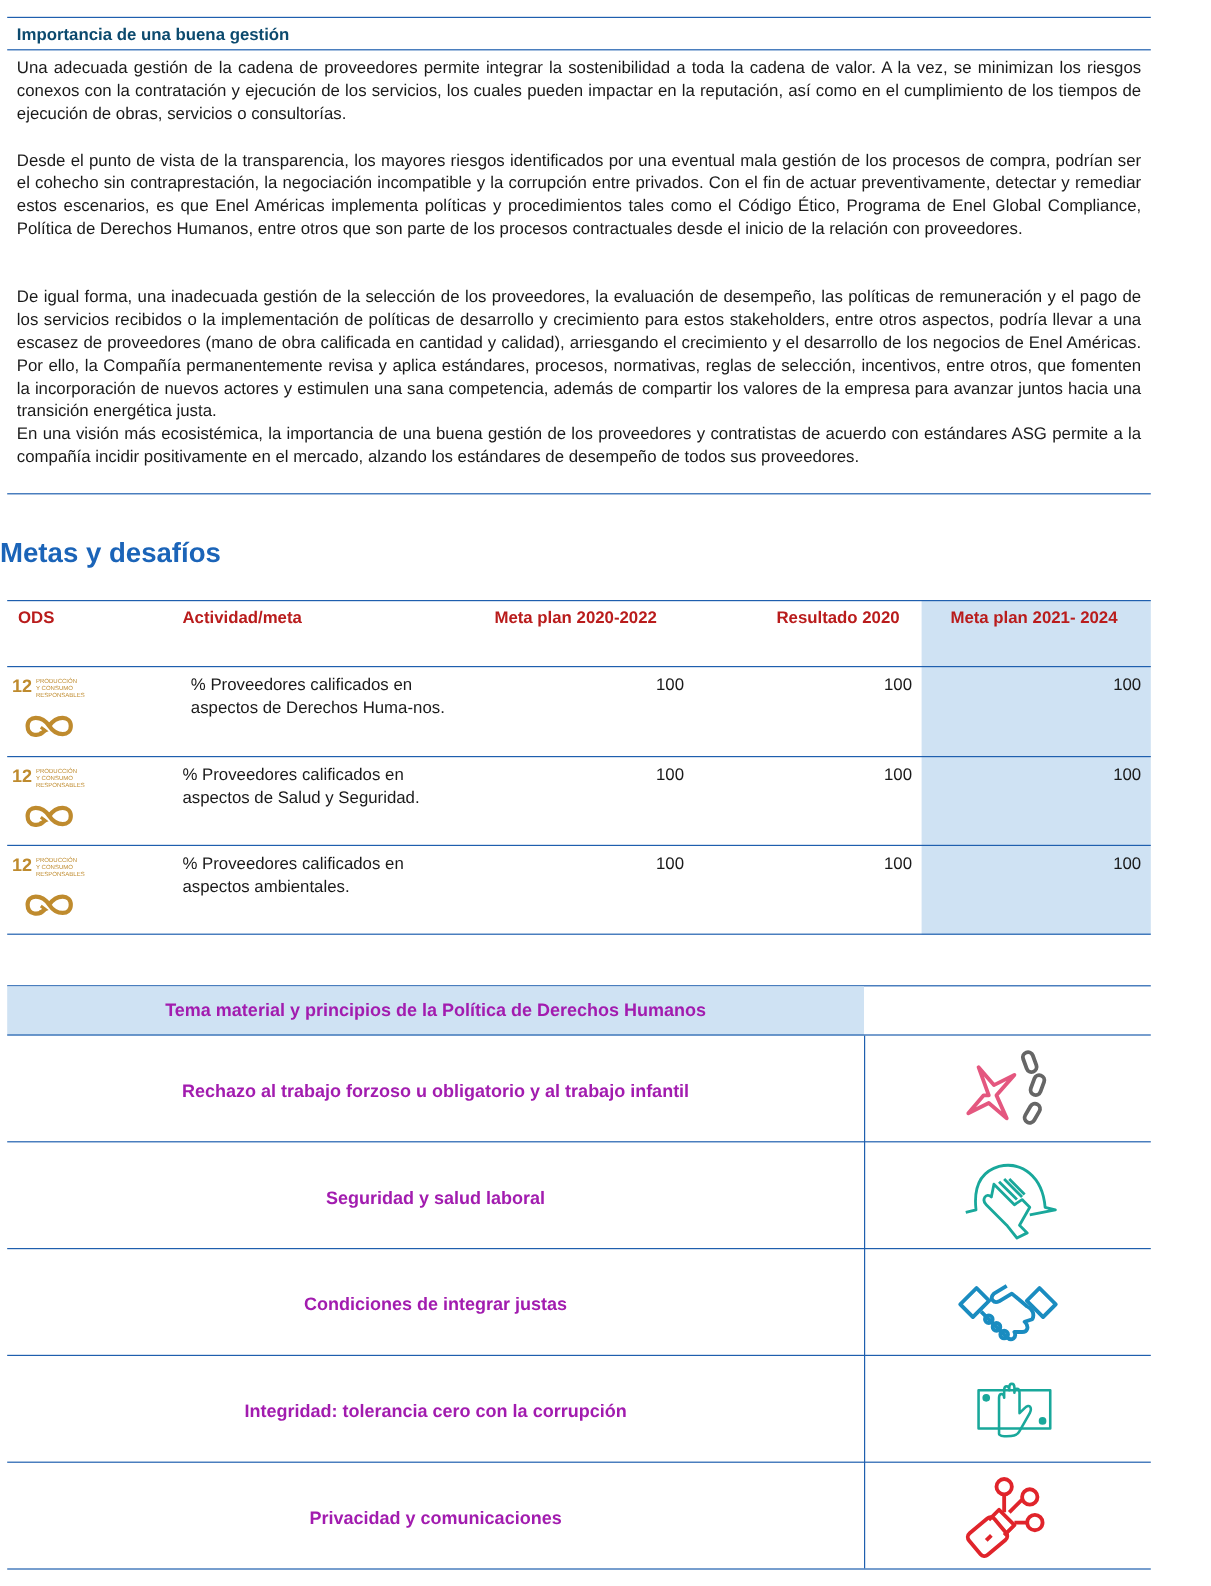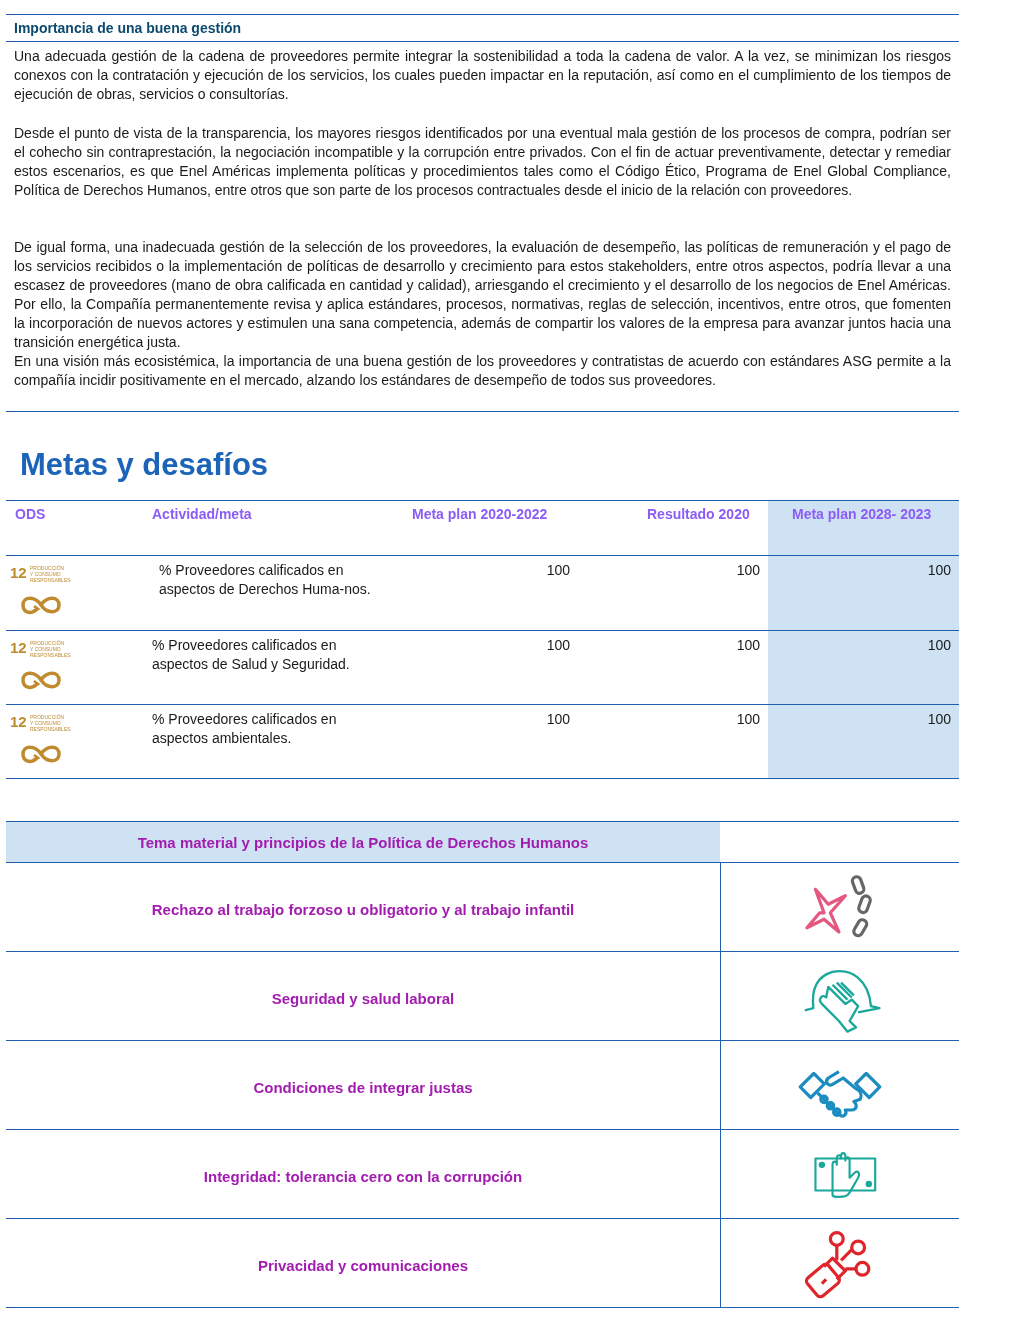--- a/index.html
+++ b/index.html
@@ -1,22 +1,22 @@
 <!DOCTYPE html>
 <html><head>
 <meta charset="utf-8">
 <style>
   html,body{margin:0;padding:0;background:#fff;}
   body{width:1009px;height:1322px;position:relative;font-family:"Liberation Sans",sans-serif;color:#1a1a1a;overflow:hidden;}
   .rule{position:absolute;left:6px;width:953px;height:0;border-top:1.5px solid #1f5fae;}
   .sec-title{position:absolute;left:14px;top:20px;font-size:14px;font-weight:bold;color:#0c4a6e;}
   .para{position:absolute;left:14px;width:937px;font-size:14px;line-height:19px;text-align:justify;color:#1a1a1a;}
-  .h2{position:absolute;left:20px;top:447px;font-size:31px;font-weight:bold;color:#1b64b8;}
+  .h2{position:absolute;left:0;top:447px;font-size:23px;font-weight:bold;color:#1b64b8;}
   
-  .gcol{position:absolute;font-size:14px;font-weight:bold;color:#8b5cf6;top:506px;}
+  .gcol{position:absolute;font-size:14px;font-weight:bold;color:#b91c1c;top:506px;}
   .highlight{position:absolute;left:768px;top:500px;width:191px;height:279px;background:#cfe2f3;}
   .gcell{position:absolute;font-size:14px;line-height:19px;color:#1a1a1a;}
   .num{text-align:right;width:60px;}
   .sdg{position:absolute;left:10px;width:60px;height:60px;}
   
   .hrhead{position:absolute;left:6px;top:822px;width:714px;height:41px;background:#cfe2f3;}
   .vline{position:absolute;left:720px;width:0;border-left:1.2px solid #1f5fae;}
   .hrtitle{position:absolute;left:6px;width:714px;text-align:center;font-size:15px;font-weight:bold;color:#a21caf;}
   .hricon{position:absolute;left:790px;width:100px;height:80px;}
 </style>
@@ -32,21 +32,21 @@
 <div class="para" style="top:352px;">En una visión más ecosistémica, la importancia de una buena gestión de los proveedores y contratistas de acuerdo con estándares ASG permite a la compañía incidir positivamente en el mercado, alzando los estándares de desempeño de todos sus proveedores.</div>
 <div class="rule" style="top:411px;"></div>
 
 <div class="h2">Metas y desafíos</div>
 <div class="highlight"></div>
 <div class="rule" style="top:500px;"></div>
 <div class="gcol" style="left:15px;">ODS</div>
 <div class="gcol" style="left:152px;">Actividad/meta</div>
 <div class="gcol" style="left:412px;">Meta plan 2020-2022</div>
 <div class="gcol" style="left:647px;">Resultado 2020</div>
-<div class="gcol" style="left:792px;">Meta plan 2028- 2023</div>
+<div class="gcol" style="left:792px;">Meta plan 2021- 2024</div>
 <div class="rule" style="top:555px;"></div>
 
 <div id="goal-rows">
       <div class="sdg" style="top:564px;">
         <span style="position:absolute;left:0;top:0;font-size:15px;font-weight:bold;color:#bf8b2e;">12</span>
         <span style="position:absolute;left:20px;top:1px;font-size:5px;line-height:6px;color:#bf8b2e;">
           <span>PRODUCCIÓN</span><br><span>Y CONSUMO</span><br><span>RESPONSABLES</span>
         </span>
         <svg width="46" height="26" viewBox="0 0 46 26" style="position:absolute;left:8px;top:28px;">
           <path d="M23 13 C17 4 5 4 5 13 C5 22 15 22 19 17 M23 13 C29 22 41 22 41 13 C41 4 29 4 23 13" fill="none" stroke="#bf8b2e" stroke-width="3.5" stroke-linecap="round"></path>

